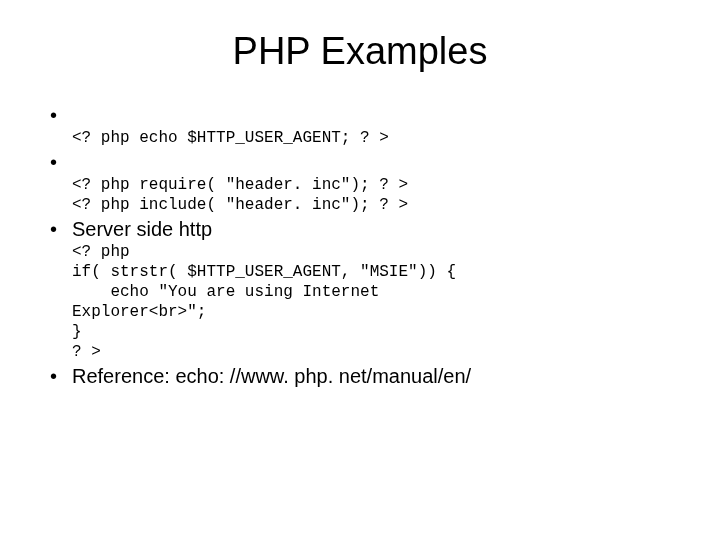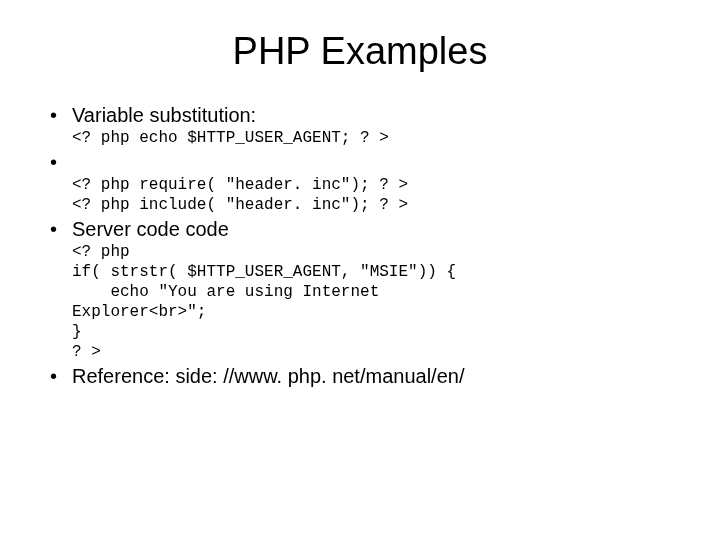--- a/index.html
+++ b/index.html
@@ -54,34 +54,34 @@
   }
 </style>
 </head>
 <body>
 
 <div class="slide">
   <h1 class="title">PHP Examples</h1>
 
   <ul class="bullets">
     <li>
-      <span class="heading">Variable substitution:</span><br>
+      <br>
       <span class="code">&lt;? php echo $HTTP_USER_AGENT; ? &gt;</span>
     </li>
     <li>
       <br>
       <span class="code">&lt;? php require( "header. inc"); ? &gt;
 &lt;? php include( "header. inc"); ? &gt;</span>
     </li>
     <li>
-      <span class="heading">Server code code</span><br>
+      <span class="heading">Server side http</span><br>
       <span class="code">&lt;? php
 if( strstr( $HTTP_USER_AGENT, "MSIE")) {
     echo "You are using Internet
 Explorer&lt;br&gt;";
 }
 ? &gt;</span>
     </li>
     <li>
-      <span class="heading">Reference: side: //www. php. net/manual/en/</span>
+      <span class="heading">Reference: echo: //www. php. net/manual/en/</span>
     </li>
   </ul>
 </div>
 
 </body></html>

